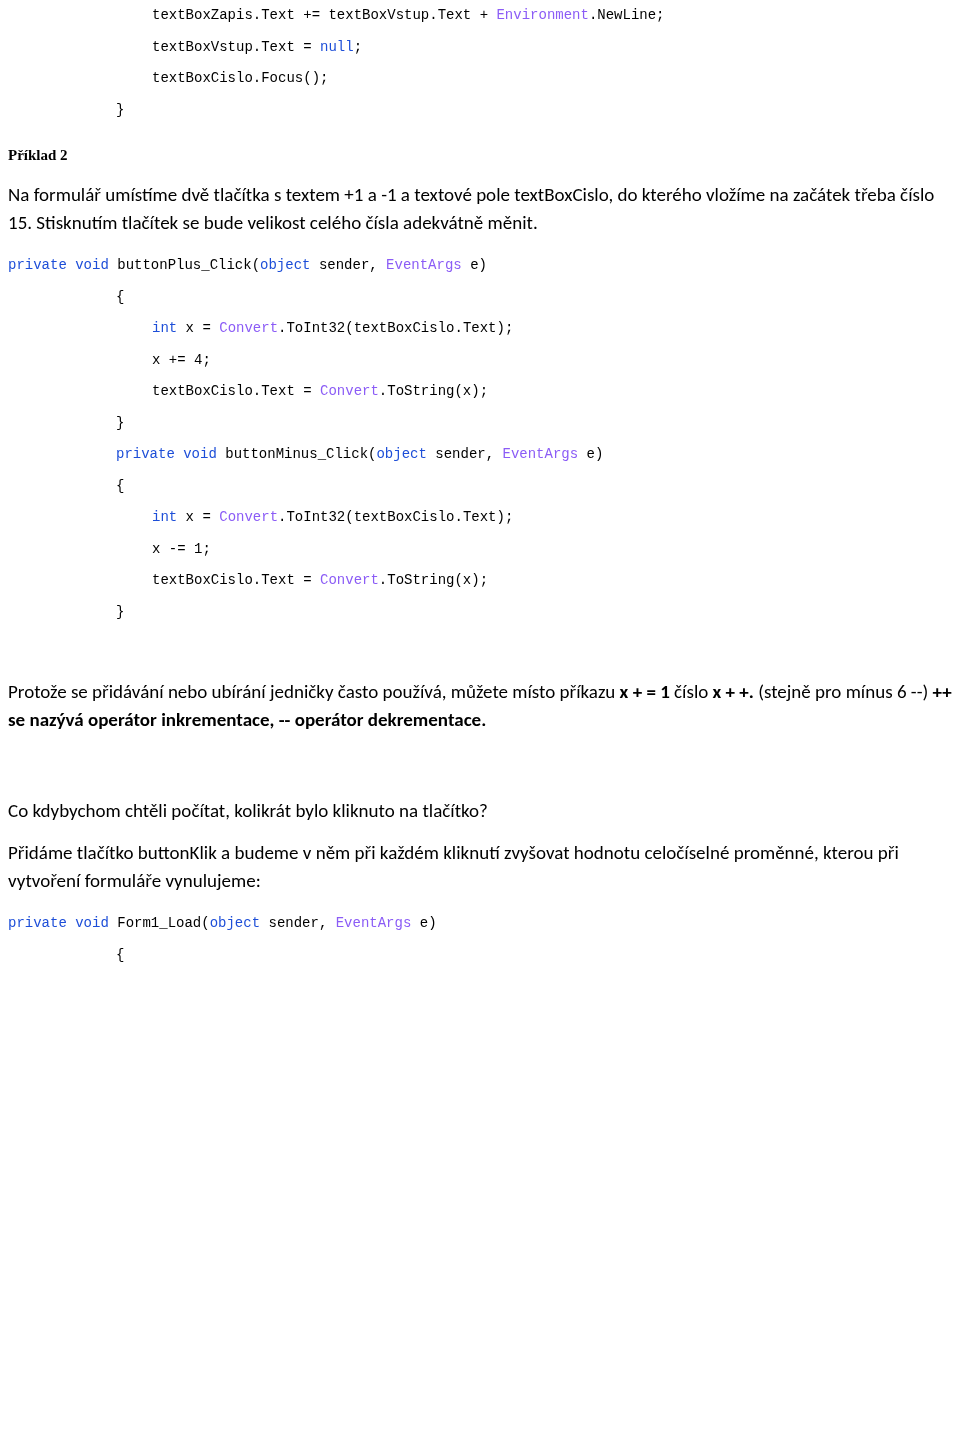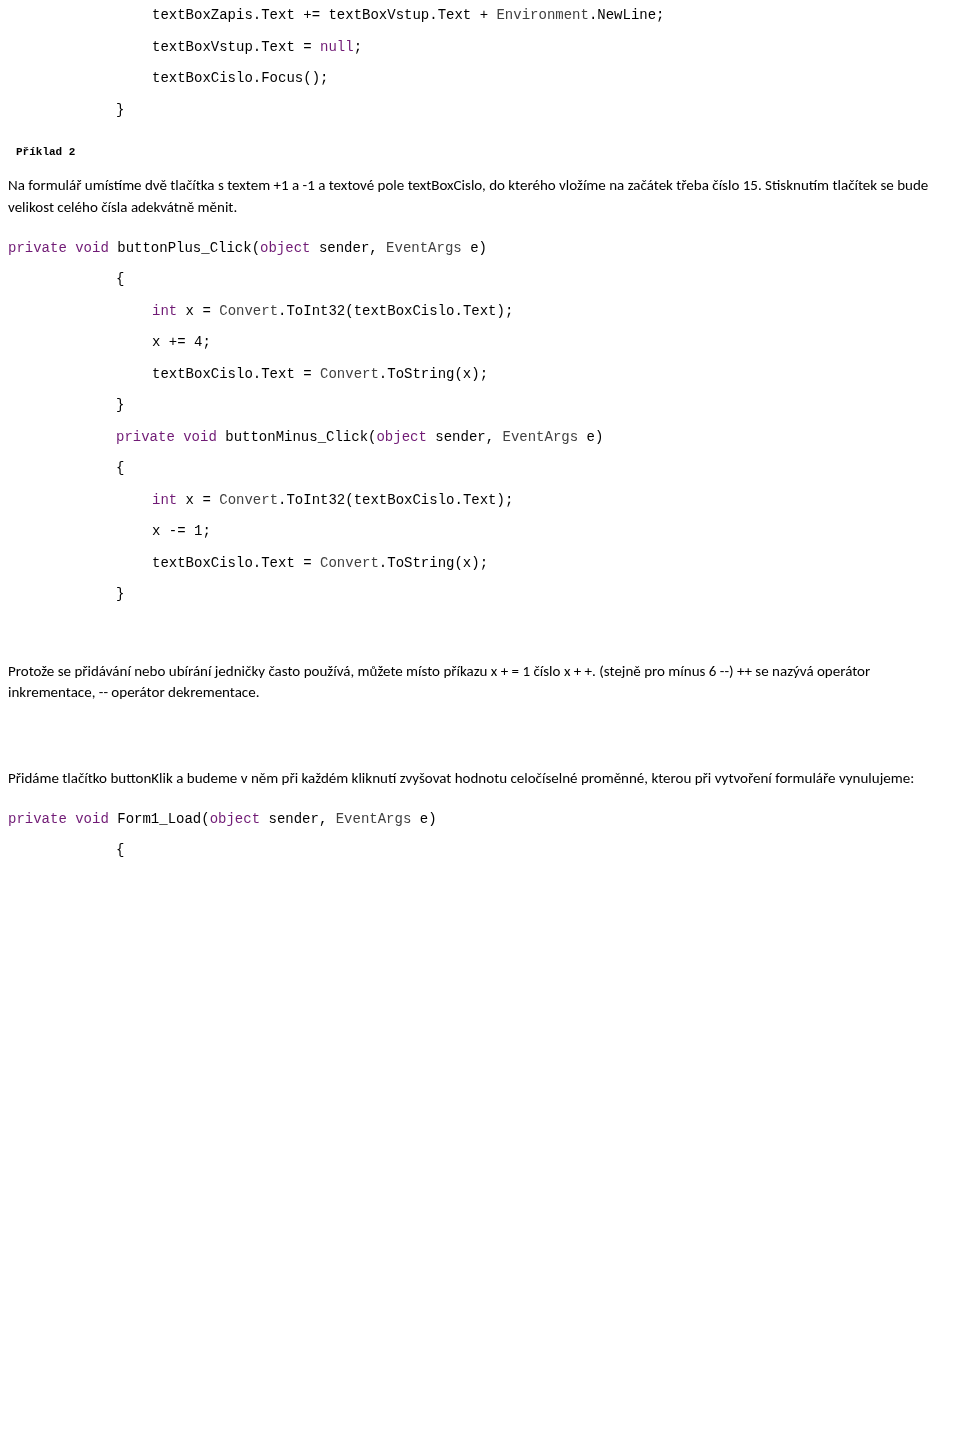--- a/index.html
+++ b/index.html
@@ -16,35 +16,35 @@
     padding: 0 8px 40px 8px;
   }
   pre.code {
     font-family: Consolas, "Courier New", monospace;
     font-size: 14px;
     line-height: 2.25;
     white-space: pre;
     margin: 0;
     padding: 0;
   }
-  .c-teal    { color: #404040; }
-  .c-kw      { color: #701a75; }
+  .c-teal    { color: #8b5cf6; }
+  .c-kw      { color: #1d4ed8; }
   .prose {
     font-family: Calibri, "Segoe UI", Arial, sans-serif;
-    font-size: 15px;
+    font-size: 19px;
     line-height: 1.45;
     margin: 14px 0;
   }
   .heading {
-    font-family: Liberation Mono, monospace;
-    font-size: 11px;
+    font-family: Liberation Serif, serif;
+    font-size: 15px;
     font-weight: bold;
-    margin: 18px 0 10px 8px;
+    margin: 18px 0 10px 0;
   }
-  .bold { font-weight: normal; }
+  .bold { font-weight: bold; }
   .indent2 { padding-left: 108px; display:inline-block;}
   .indent3 { padding-left: 144px; display:inline-block;}
   .spacer-lg { height: 36px; }
 </style>
 </head>
 <body>
 
 <div class="page">
 
 <pre class="code"><span class="indent3"></span><span>textBoxZapis.Text += textBoxVstup.Text + </span><span class="c-teal">Environment</span><span>.NewLine;</span>
@@ -74,20 +74,21 @@
 <div class="spacer-lg"></div>
 
 <p class="prose">
   <span>Protože se přidávání nebo ubírání jedničky často používá, můžete místo příkazu </span><span class="bold">x + = 1</span><span> číslo </span><span class="bold">x + +.</span><span> (stejně pro mínus 6 --) </span><span class="bold">++ se nazývá operátor inkrementace, -- operátor dekrementace.</span>
 </p>
 
 
 <div class="spacer-lg"></div>
 
 
+<p class="prose">Co kdybychom chtěli počítat, kolikrát bylo kliknuto na tlačítko?</p>
 
 <p class="prose">Přidáme tlačítko buttonKlik a budeme v něm při každém kliknutí zvyšovat hodnotu celočíselné proměnné, kterou při vytvoření formuláře vynulujeme:</p>
 
 <pre class="code"><span class="c-kw">private</span> <span class="c-kw">void</span><span> Form1_Load(</span><span class="c-kw">object</span><span> sender, </span><span class="c-teal">EventArgs</span><span> e)</span>
 <span class="indent2"></span><span>{</span>
 </pre>
 
 </div>
 
 </body></html>

